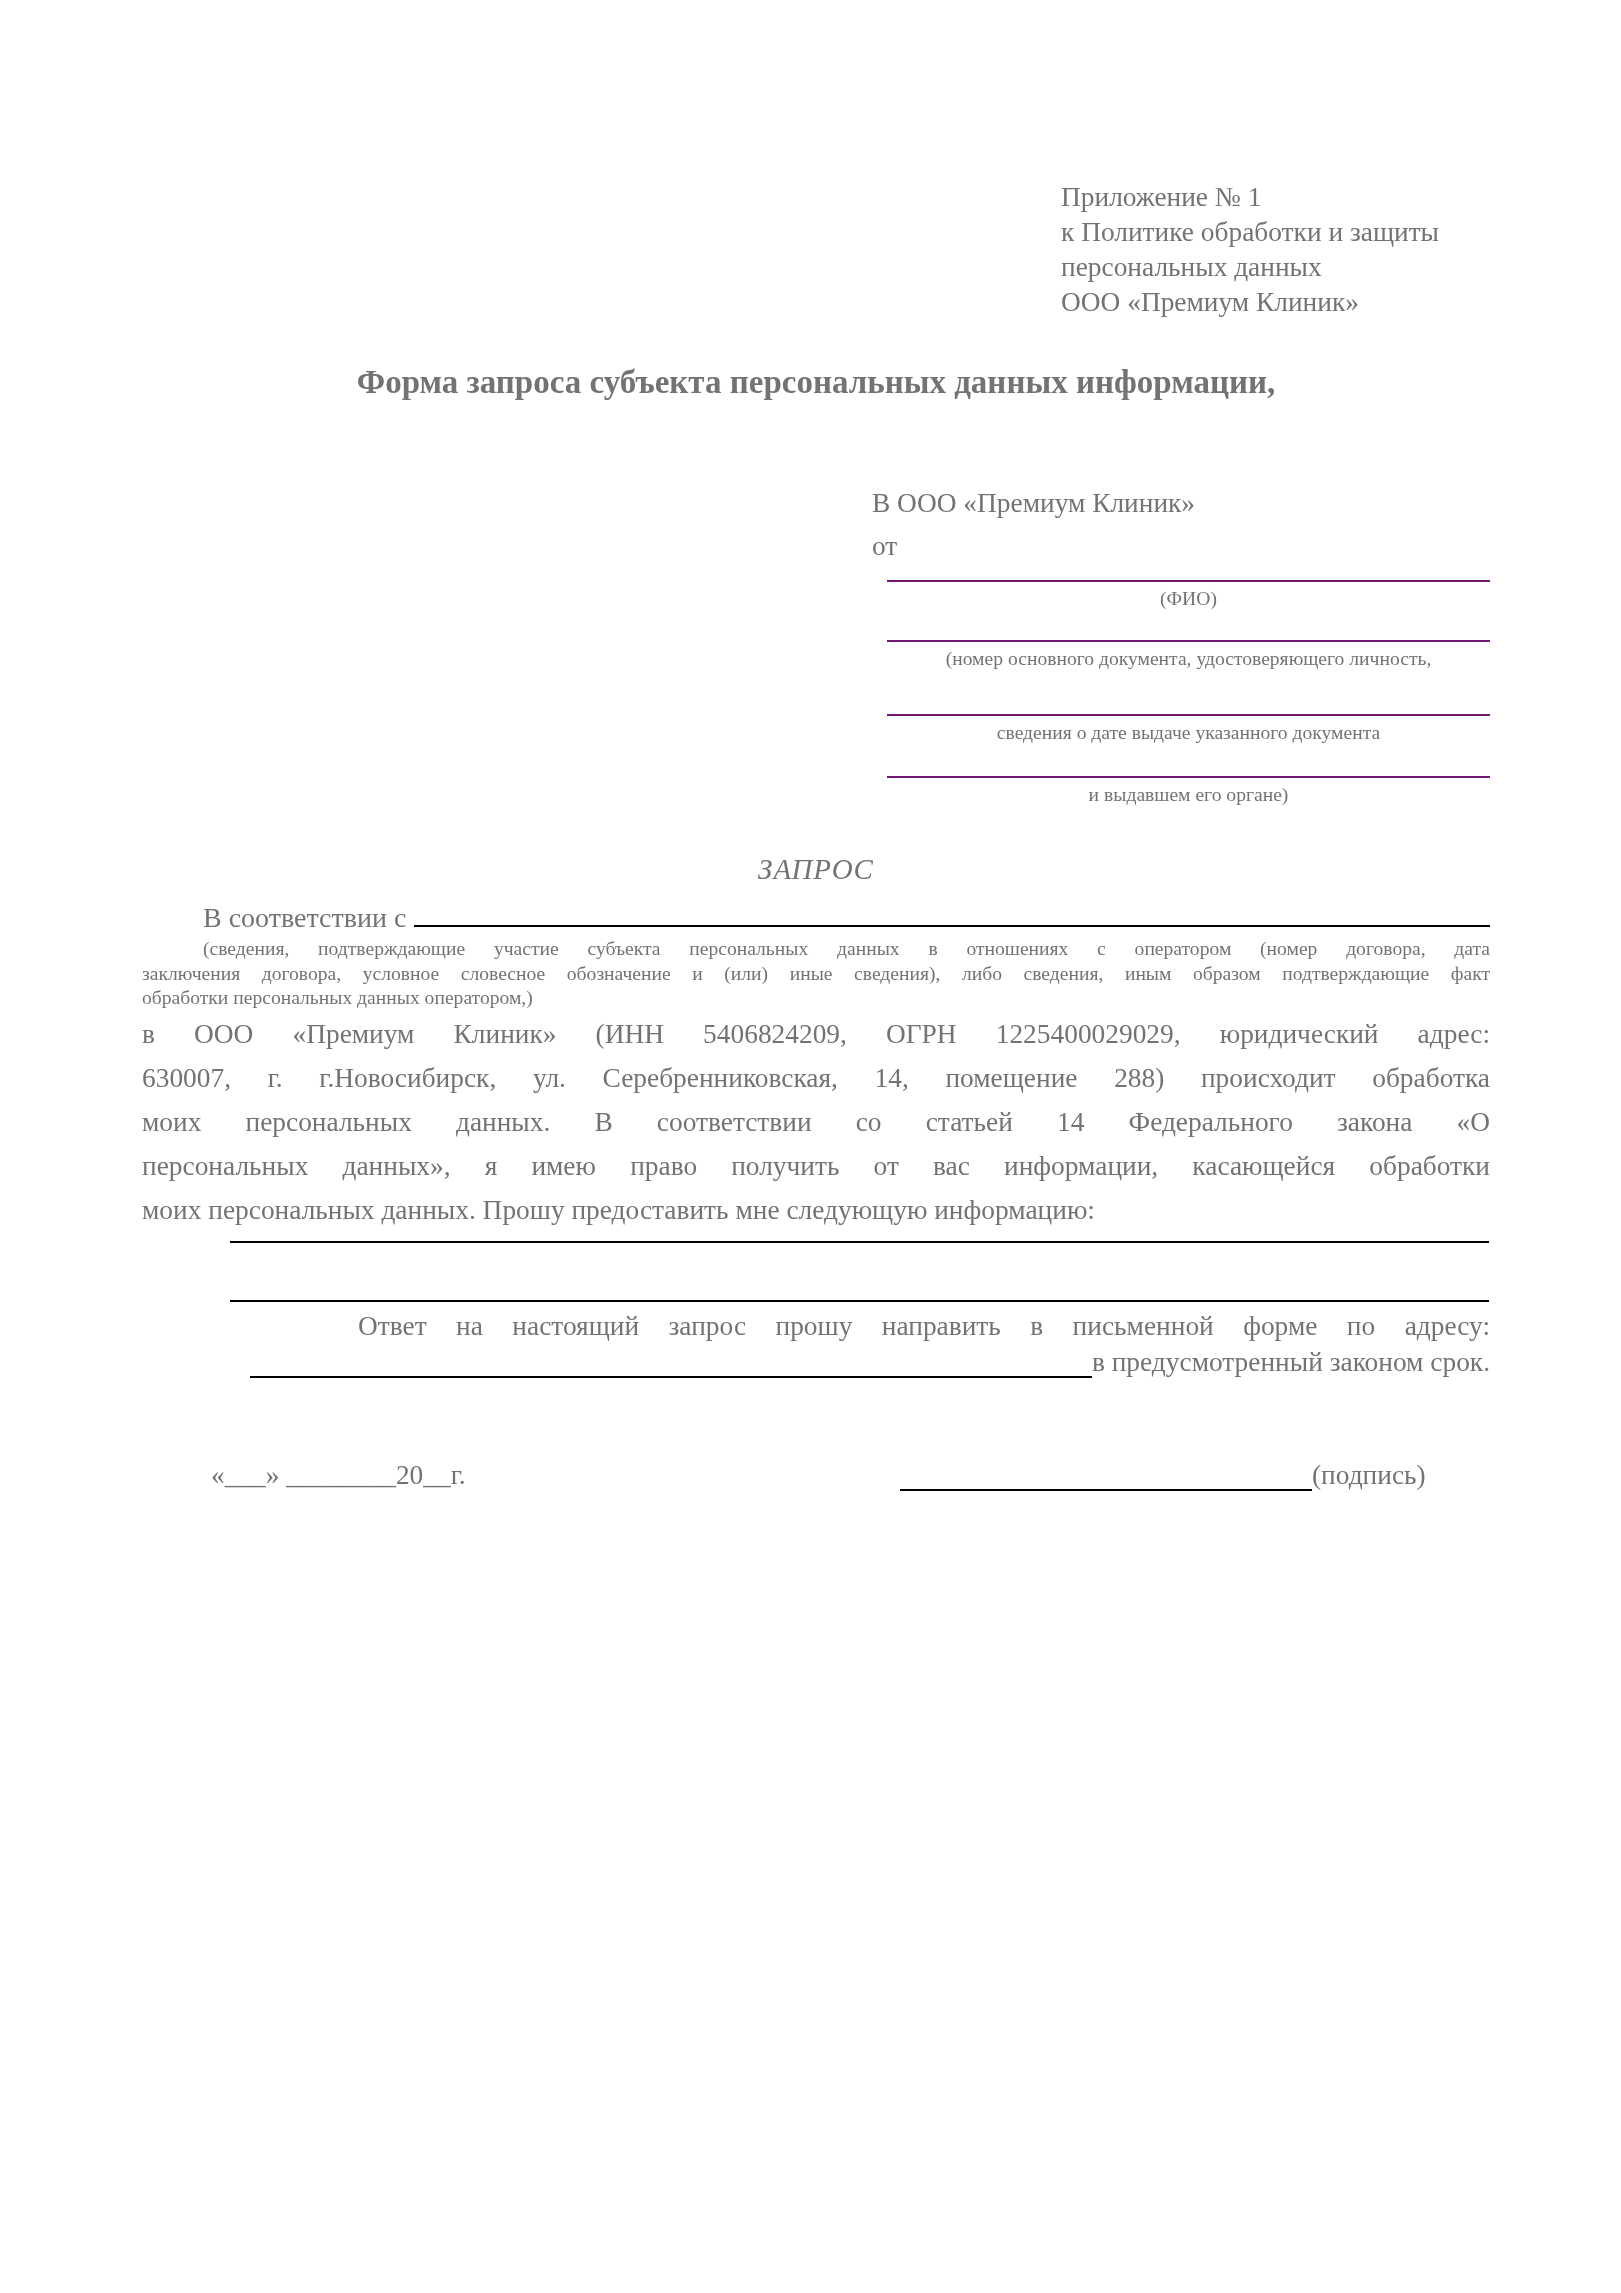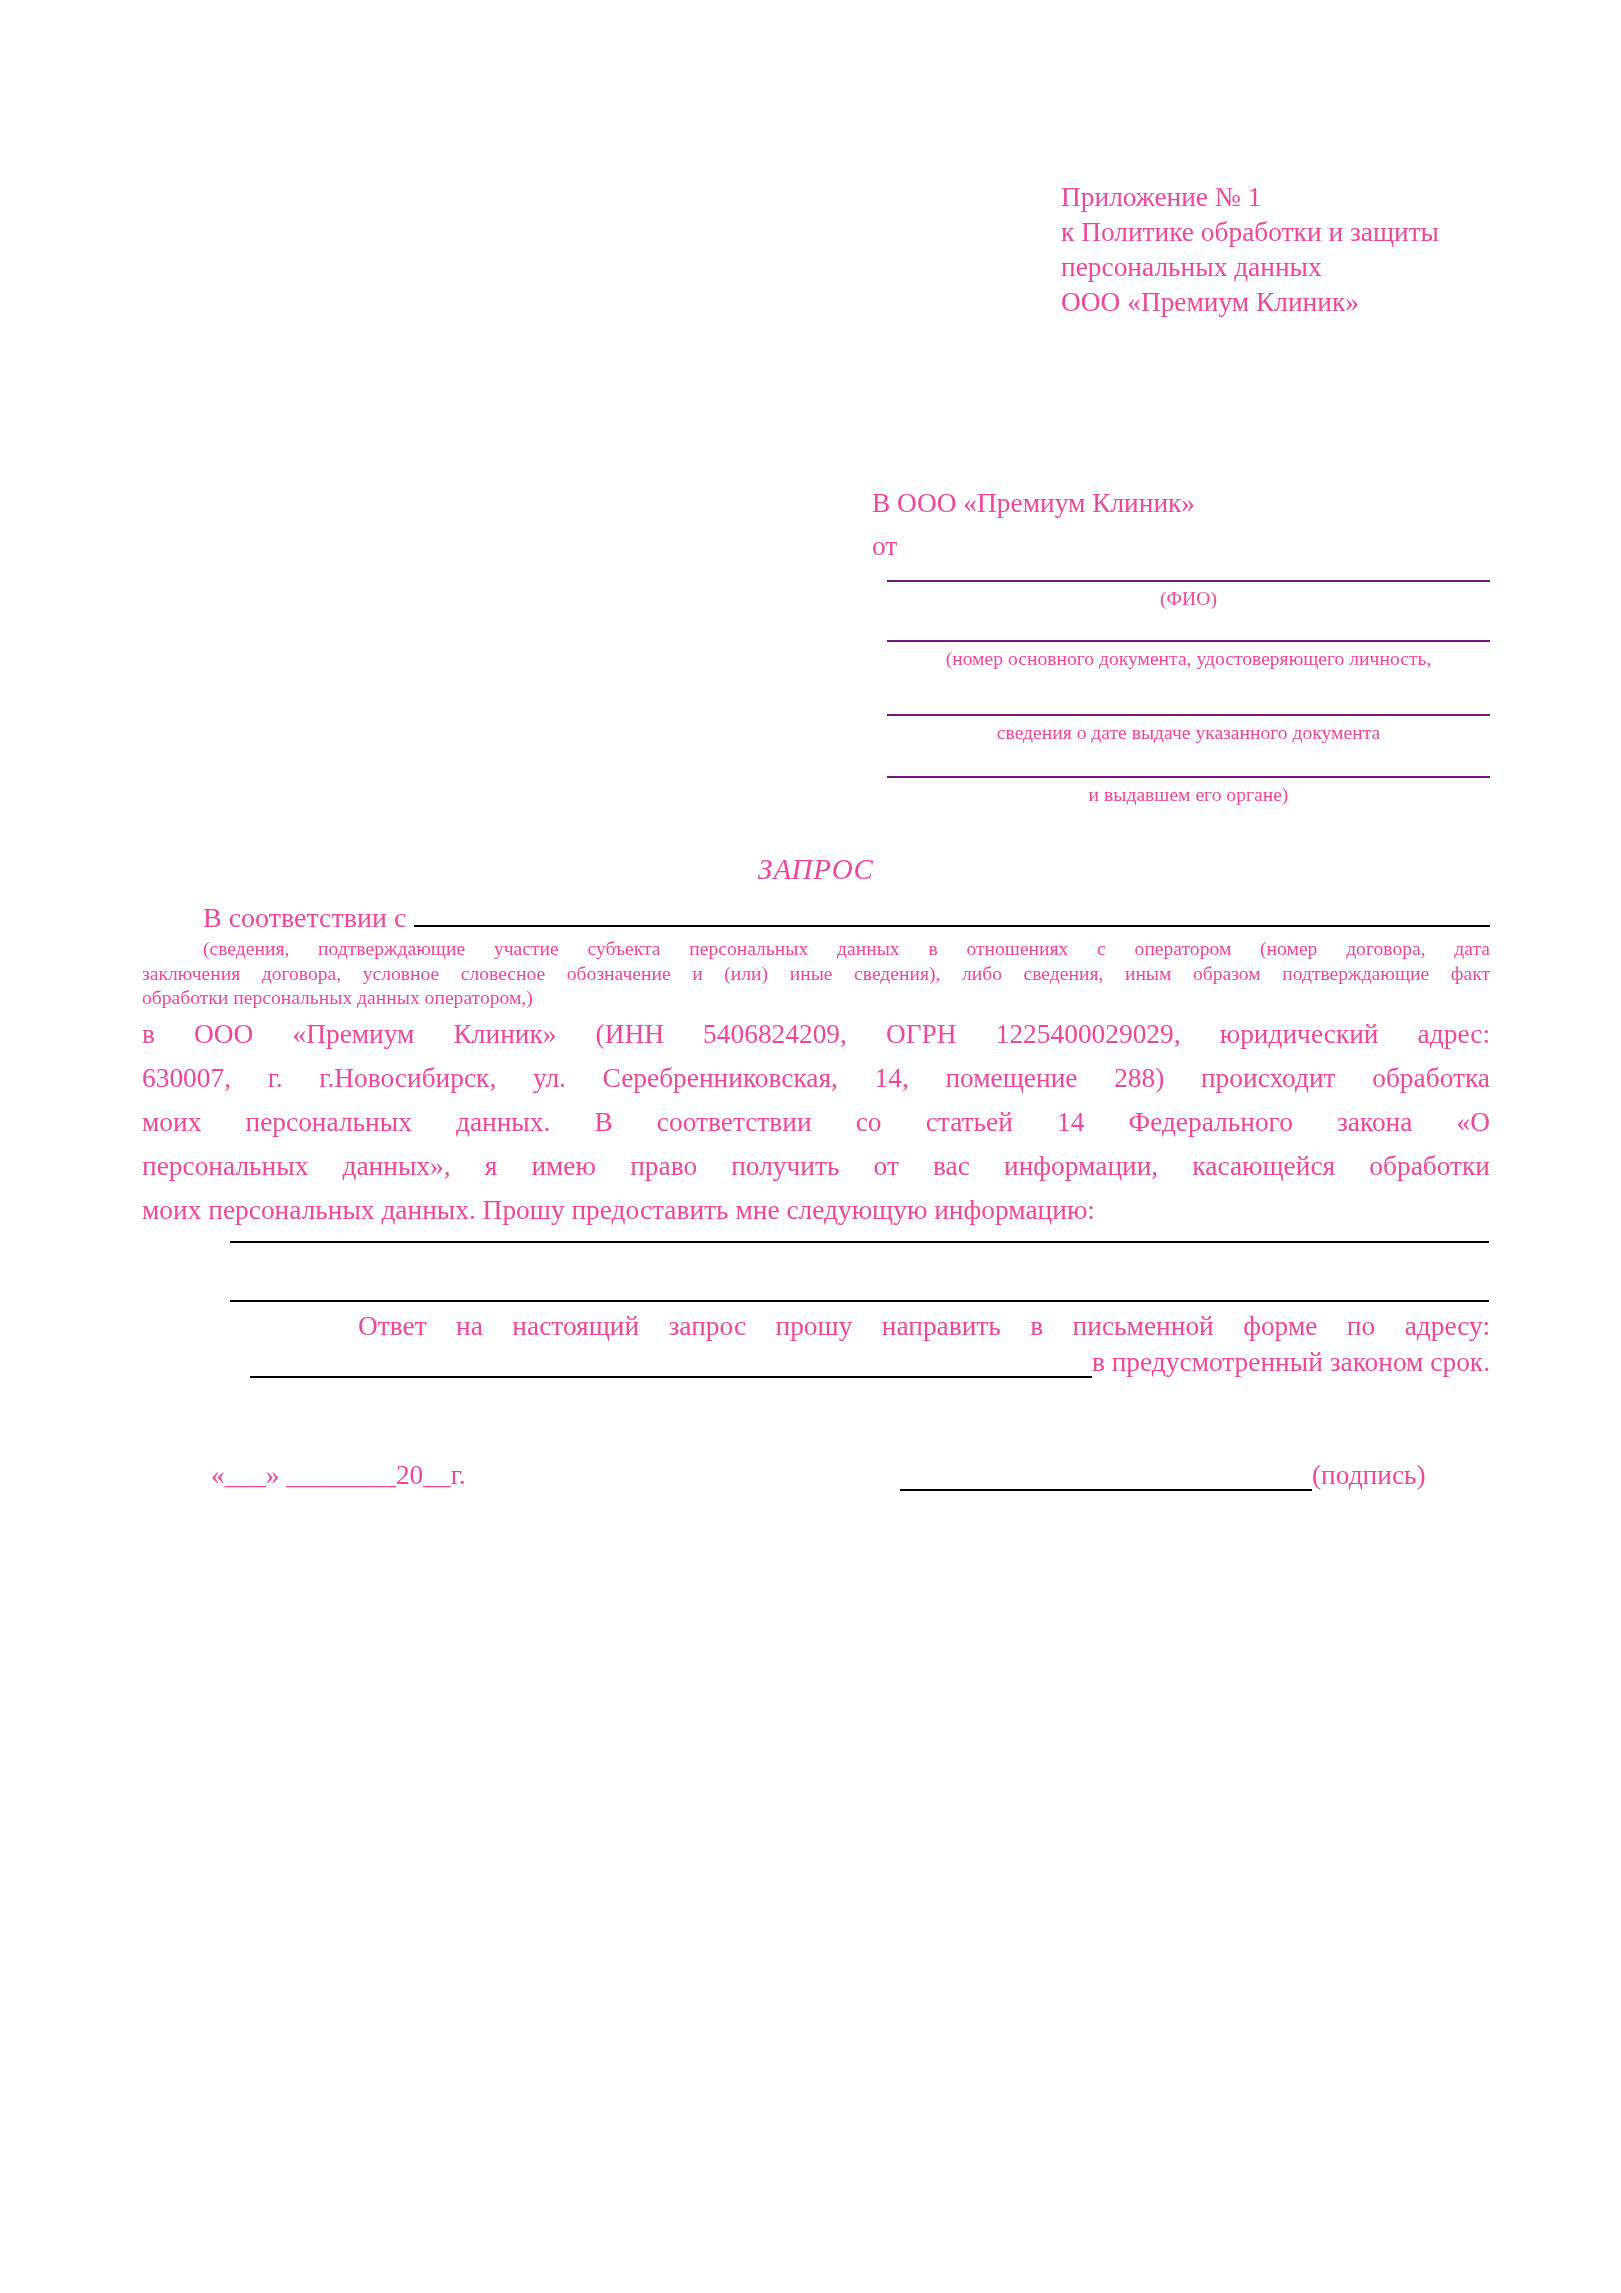--- a/index.html
+++ b/index.html
@@ -1,21 +1,21 @@
 <!DOCTYPE html>
 <html><head>
 <meta charset="utf-8">
 <style>
   html, body { margin: 0; padding: 0; background: #ffffff; }
   .page {
     position: relative;
     width: 1621px;
     height: 2294px;
     background: #ffffff;
-    color: #ec4899;
+    color: #737373;
     font-family: "Liberation Serif", "DejaVu Serif", serif;
     overflow: hidden;
   }
   .abs { position: absolute; }
 
   
   .appendix { left: 1061px; top: 180px; font-size: 27.4px; line-height: 35px; white-space: nowrap; }
 
   
   .doc-title {
@@ -87,20 +87,21 @@
 <div class="page">
 
   <div class="abs appendix">
     <div>Приложение № 1</div>
     <div>к Политике обработки и защиты</div>
     <div>персональных данных</div>
     <div>ООО «Премиум Клиник»</div>
   </div>
 
   <div class="abs doc-title">
+    <div>Форма запроса субъекта персональных данных информации,</div>
   </div>
 
   <div class="abs addr-to">В ООО «Премиум Клиник»</div>
   <div class="abs addr-from">от</div>
 
   <div class="abs ffield f1">
     <span>(ФИО)</span>
   </div>
   <div class="abs ffield f2">
     <span>(номер основного документа, удостоверяющего личность,</span>

